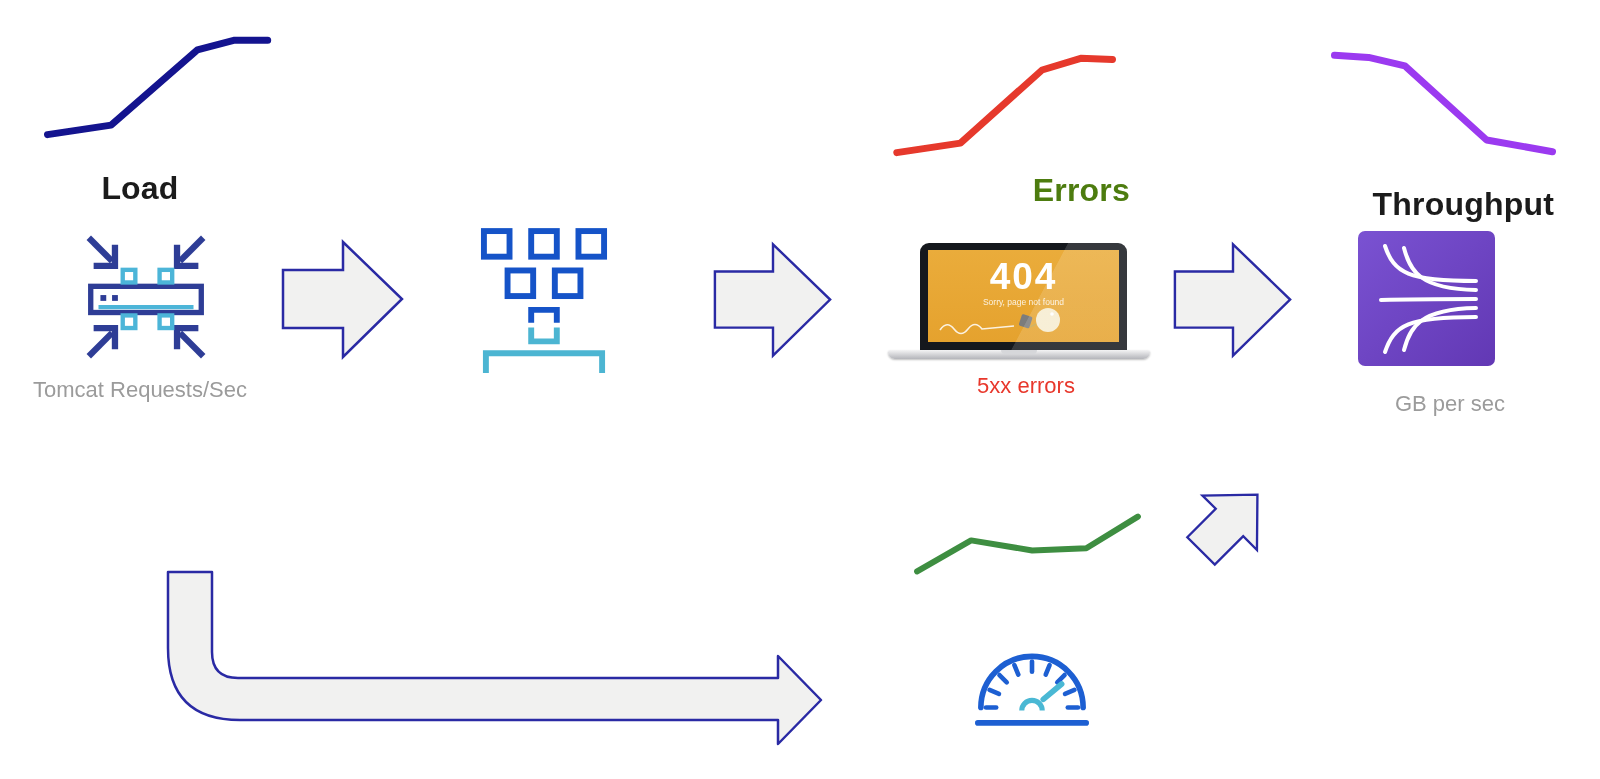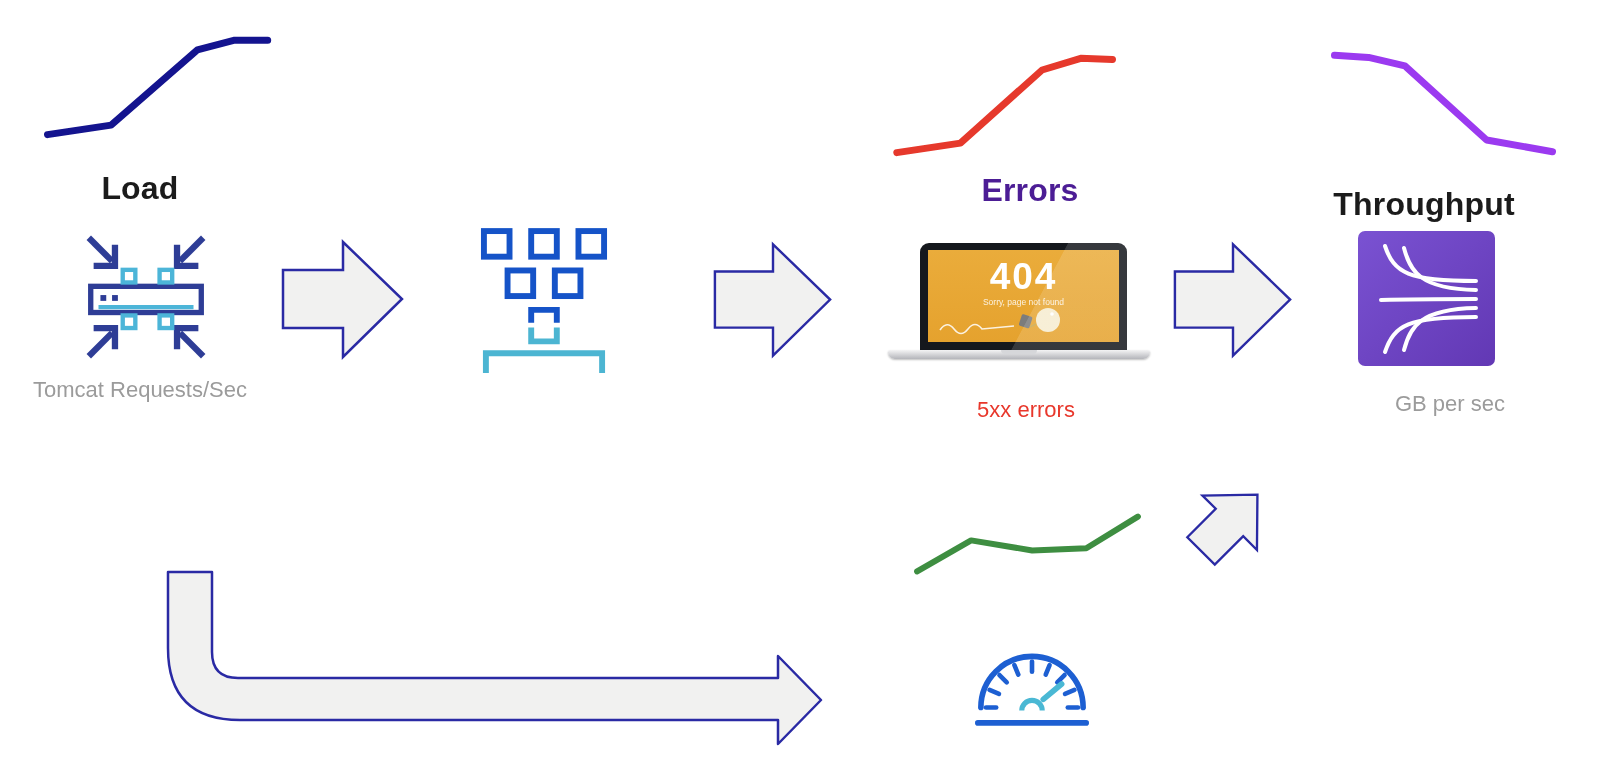--- a/index.html
+++ b/index.html
@@ -1,20 +1,20 @@
 <!DOCTYPE html>
 <html><head>
 <meta charset="utf-8">
 <style>
   html,body{margin:0;padding:0;background:#ffffff;}
   body{font-family:"Liberation Sans", sans-serif;}
   .stage{position:relative;width:1600px;height:779px;background:#ffffff;overflow:hidden;}
   .abs{position:absolute;}
   .title{font-weight:bold;font-size:32px;color:#1b1b1b;text-align:center;letter-spacing:0.2px;}
-  .title.red{color:#4c1d95;}
+  .title.red{color:#4d7c0f;text-align:right;}
   .caption{font-size:22px;line-height:36px;color:#9b9b9b;text-align:center;}
   .chart{position:absolute;}
   .chart svg{display:block;}
   
   .bullets{list-style:none;margin:0;padding:0;font-size:28px;line-height:35px;color:#9a9a9a;}
   .bullets li{position:relative;padding-left:47px;margin:0;}
   .bullets li::before{content:"●";position:absolute;left:6px;top:1px;font-size:17px;color:#9a9a9a;}
   
   .laptop-screen{position:absolute;left:920px;top:243px;width:207px;height:107px;background:#15181d;border-radius:9px 9px 0 0;box-sizing:border-box;padding:7px 8px 8px 8px;overflow:hidden;}
   .laptop-screen::after{content:"";position:absolute;inset:0;background:linear-gradient(118deg, rgba(255,255,255,0) 56%, rgba(255,255,255,0.14) 56.3%);border-radius:9px 9px 0 0;pointer-events:none;}
@@ -105,33 +105,33 @@
           <rect x="84" y="12" width="11" height="12" rx="1.5" fill="#7c7c7c"></rect>
         </g>
         <circle cx="112" cy="16" r="12" fill="#f6ecd0"></circle>
         <circle cx="116" cy="10" r="1.8" fill="#ffffff"></circle>
         <path d="M100 20 l-6 3" stroke="#caa94e" stroke-width="1.5"></path>
       </svg>
     </div>
   </div>
   <div class="laptop-base"></div>
 
-  <div class="abs caption" style="left:926px;top:392px;width:200px;color:#e8372b;">5xx errors</div>
+  <div class="abs caption" style="left:926px;top:368px;width:200px;color:#e8372b;">5xx errors</div>
 
   <svg class="abs" style="left:1172px;top:240px;" width="122" height="120" viewBox="0 0 126 123">
     <polygon points="3,32 63,32 63,4 122,61 63,119 63,90 3,90" fill="#f1f1f0" stroke="#2a2aa4" stroke-width="2.5"></polygon>
   </svg>
 
   <div class="chart" style="left:1325px;top:46px;width:237px;height:116px;">
       <svg width="237" height="116">
         <polyline points="9.5,9.2 43.6,11.4 79.9,19.8 161.6,94.0 227.5,105.7" fill="none" stroke="#9b3af0" stroke-width="7" stroke-linejoin="round" stroke-linecap="round"></polyline>
       </svg>
     </div>
 
-  <div class="abs title" style="left:1294px;top:186px;width:260px;">Throughput</div>
+  <div class="abs title" style="left:1294px;top:186px;width:260px;text-align:right;">Throughput</div>
 
   <svg class="abs" style="left:1358px;top:231px;" width="137" height="135" viewBox="0 0 137 135">
     <defs>
       <linearGradient id="tpGrad" x1="0" y1="0" x2="1" y2="1">
         <stop offset="0" stop-color="#7a52d2"></stop>
         <stop offset="1" stop-color="#6238b4"></stop>
       </linearGradient>
     </defs>
     <rect x="0" y="0" width="137" height="135" rx="7" fill="url(#tpGrad)"></rect>
     <g fill="none" stroke="#ffffff" stroke-width="4" stroke-linecap="round">

